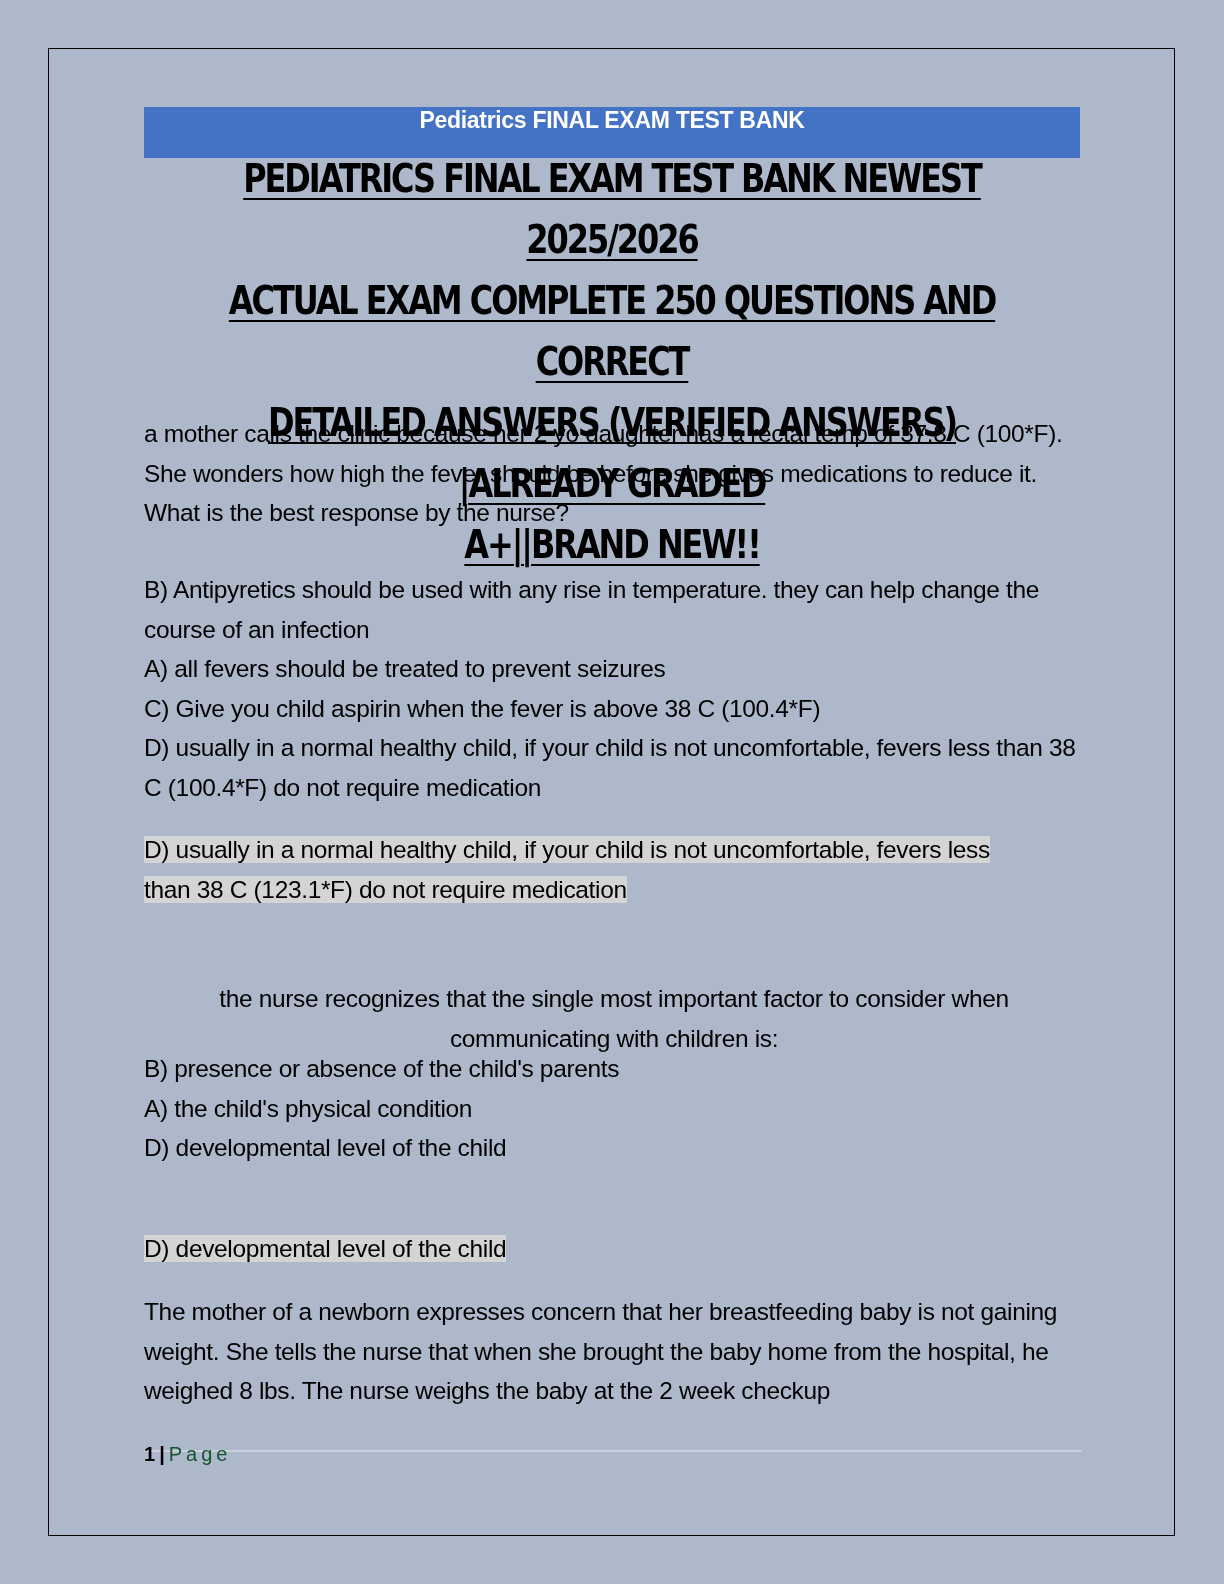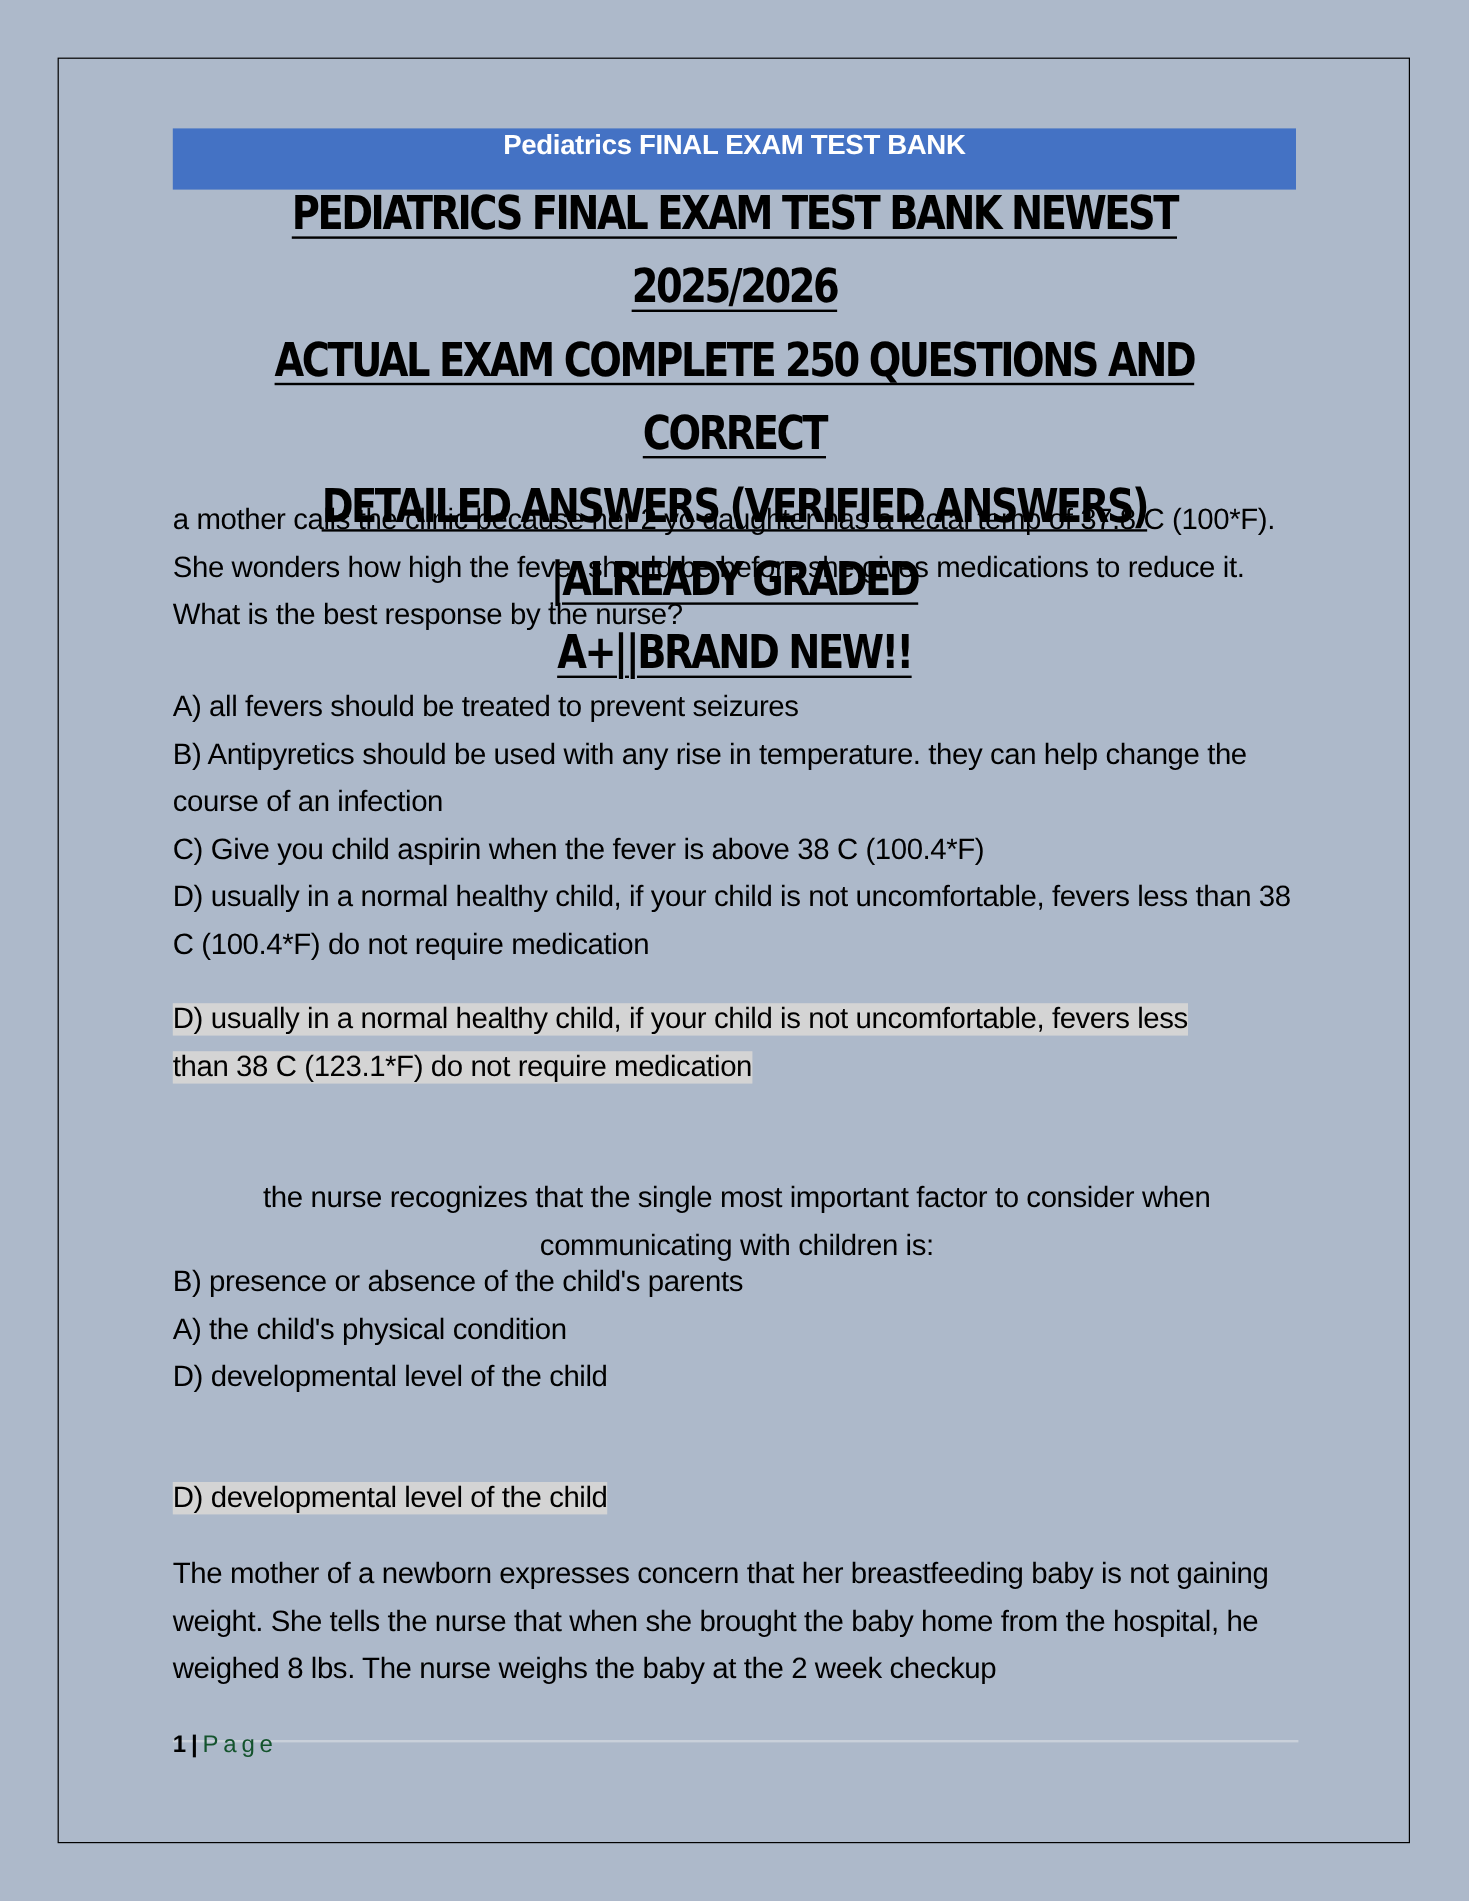--- a/index.html
+++ b/index.html
@@ -84,22 +84,22 @@
   <div><span>PEDIATRICS FINAL EXAM TEST BANK NEWEST 2025/2026</span></div>
   <div><span>ACTUAL EXAM COMPLETE 250 QUESTIONS AND CORRECT</span></div>
   <div><span>DETAILED ANSWERS (VERIFIED ANSWERS) |ALREADY GRADED</span></div>
   <div><span>A+||BRAND NEW!!</span></div>
 </div>
 
 <div class="body-text" style="top:414px;">
   <p>a mother calls the clinic because her 2 yo daughter has a rectal temp of 37.8 C (100*F). She wonders how high the fever should be before she gives medications to reduce it. What is the best response by the nurse?</p>
 </div>
 <div class="body-text" style="top:570px;">
+  <p>B) Antipyretics should be used with any rise in temperature. they can help change the course of an infection</p>
   <p>A) all fevers should be treated to prevent seizures</p>
-  <p>B) Antipyretics should be used with any rise in temperature. they can help change the course of an infection</p>
   <p>C) Give you child aspirin when the fever is above 38 C (100.4*F)</p>
   <p>D) usually in a normal healthy child, if your child is not uncomfortable, fevers less than 38 C (100.4*F) do not require medication</p>
 </div>
 <div class="body-text" style="top:830px;">
   <p><span class="hl">D) usually in a normal healthy child, if your child is not uncomfortable, fevers less</span></p>
   <p><span class="hl">than 38 C (123.1*F) do not require medication</span></p>
 </div>
 
 <div class="body-text" style="top:979px;text-align:center;">
   <p>the nurse recognizes that the single most important factor to consider when communicating with children is:</p>

